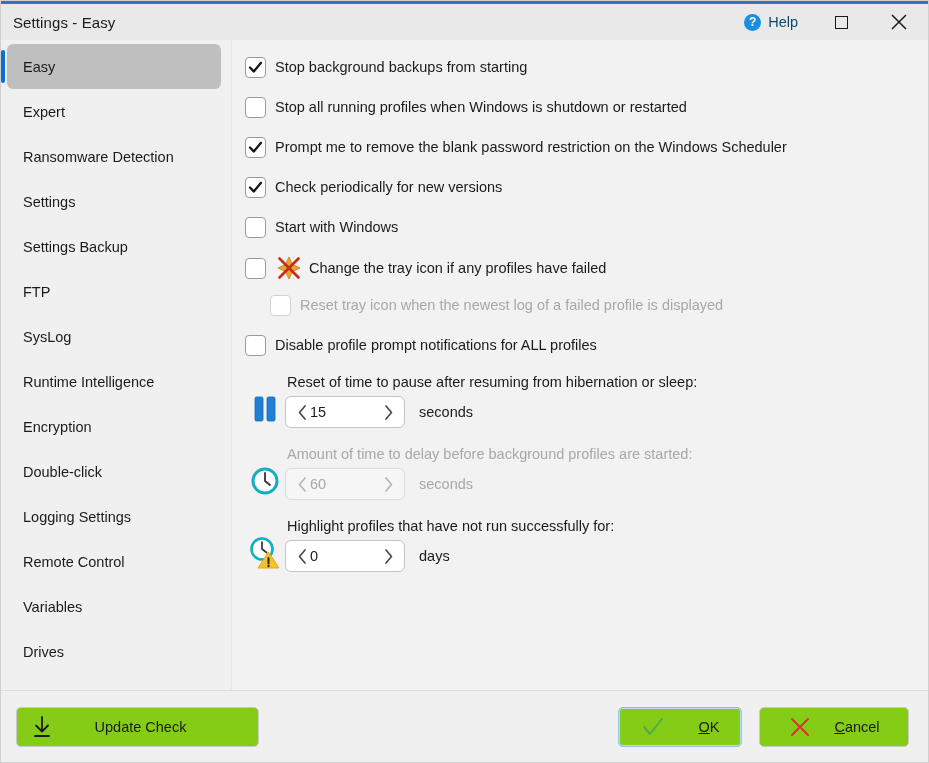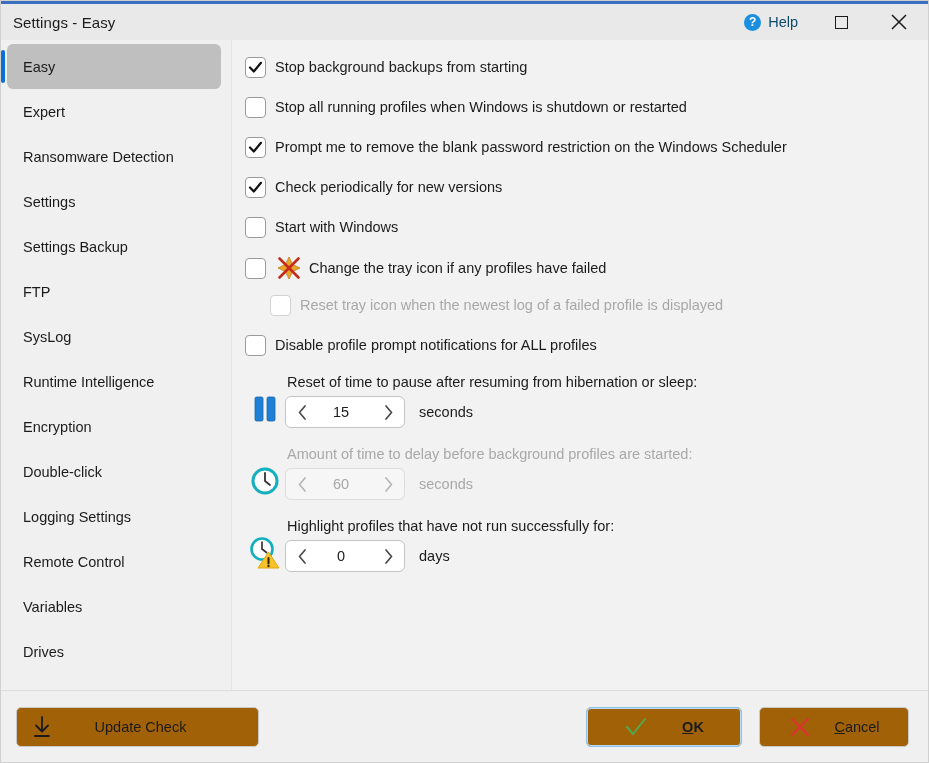--- a/index.html
+++ b/index.html
@@ -143,50 +143,49 @@
     padding: 0 8px;
     position: relative;
   }
   .spinner.disabled { background: #f6f6f6; border-color: #dcdcdc; }
   .spin-arrow {
     width: 16px; flex: 0 0 16px;
     display: flex; align-items: center; justify-content: center;
     cursor: pointer;
   }
   .spin-val {
-    flex: 1 1 auto; text-align: center;
+    flex: 1 1 auto; text-align: left;
     font-size: 14.5px; color: #1b1b1b;
     padding-right: 8px;
   }
   .spin-val.disabled { color: #a8a8a8; }
   .spin-unit {
     font-size: 14.5px; color: #1b1b1b; margin-left: 14px;
   }
   .spin-unit.disabled { color: #a8a8a8; }
 
   
   .footer {
     flex: 0 0 auto; height: 72px;
     background: #f0f0f0;
     border-top: 1px solid #dcdcdc;
     display: flex; align-items: center;
     padding: 0 15px;
   }
   .btn {
-    height: 40px; background: #a16207;
+    height: 40px; background: #84cc16;
     border: 1px solid #c9c9c9; border-radius: 5px;
     display: flex; align-items: center;
     cursor: pointer; position: relative;
   }
   .btn-update { width: 243px; padding: 0 14px; }
   .btn-ok {
-    width: 156px; justify-content: center; gap: 34px;
+    width: 124px; justify-content: center; gap: 34px;
     border-color: #8fc3ec; box-shadow: 0 0 0 1px #b8dcf5 inset;
     margin-left: auto;
-    font-weight: bold;
   }
   .btn-cancel {
     width: 150px; justify-content: center; gap: 22px;
     margin-left: 17px; margin-right: 4px;
   }
   .btn-label { font-size: 14.5px; color: #1b1b1b; }
   .btn-label.upd { flex: 1 1 auto; text-align: center; padding-right: 16px; }
   .acc { text-decoration: underline; }
   .btn-ico { display: flex; align-items: center; justify-content: center; }
 </style>

